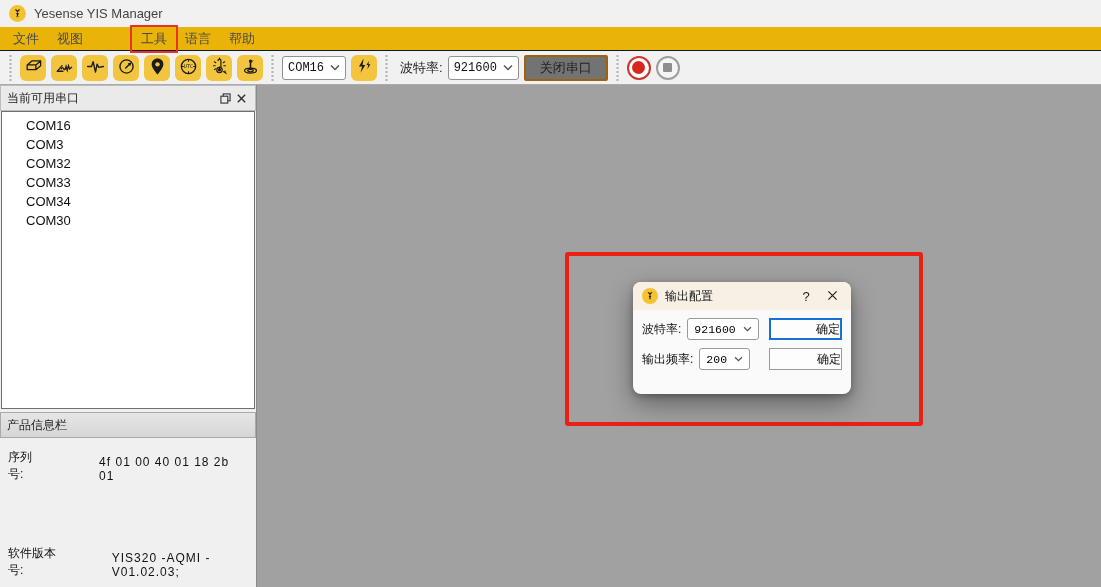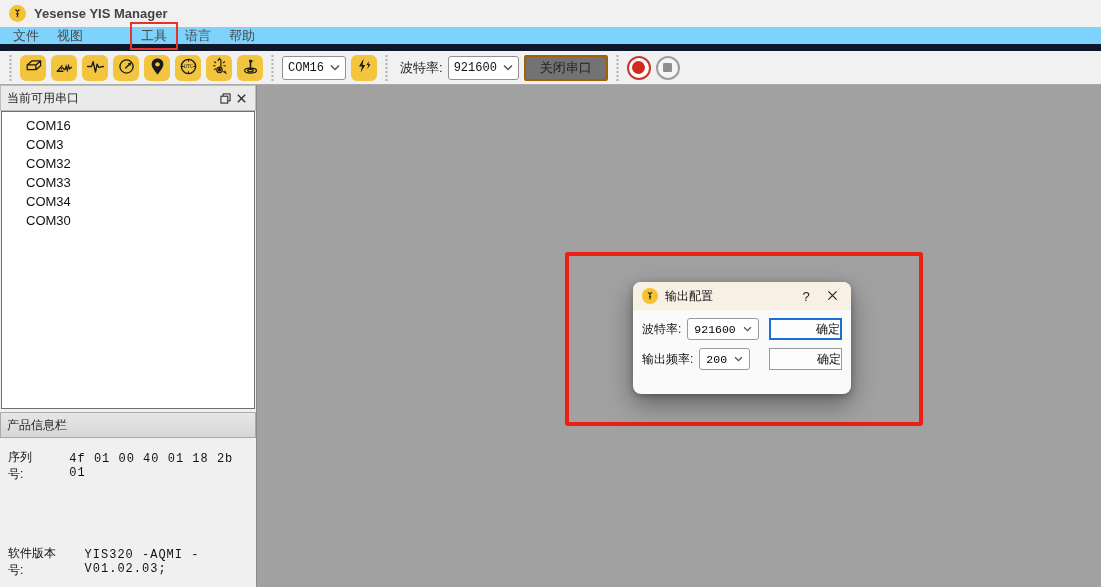--- a/index.html
+++ b/index.html
@@ -4,24 +4,24 @@
 <style>
   * { margin:0; padding:0; box-sizing:border-box; }
   html,body { width:1101px; height:587px; overflow:hidden;
               font-family:"Liberation Sans", sans-serif; }
   .window { width:1101px; height:587px; background:#fff; display:flex; flex-direction:column; position:relative; }
 
   
   .titlebar { height:27px; background:#f1f1f1; display:flex; align-items:center; padding-left:9px; flex:none; }
   .app-logo { width:17px; height:17px; border-radius:50%; background:#f5c331; display:inline-flex; align-items:center; justify-content:center; margin-right:8px; }
   .app-logo svg { width:11px; height:11px; }
-  .titlebar .title { font-size:13px; color:#444;font-weight:bold; }
-
-  
-  .menubar { height:24px; background:#7dd3fc; display:flex; align-items:center; padding-left:4px; flex:none; border-bottom:7px solid #0f172a; }
+  .titlebar .title { font-size:13px; color:#444; }
+
+  
+  .menubar { height:24px; background:#eab308; display:flex; align-items:center; padding-left:4px; flex:none; border-bottom:1px solid #0f172a; }
   .menu-item { font-size:13px; color:#4a4a4a; padding:3px 9px; position:relative; cursor:default; }
   .menu-item.boxed { outline:2px solid #e3352b; outline-offset:0px;margin-left:40px; }
 
   
   .toolbar { height:34px; background:#f1f1f1; border-bottom:1px solid #aaaaaa; display:flex; align-items:center; gap:5px; padding:0 6px; flex:none; }
   .grip { width:5px; height:26px; flex:none; margin:0 2px;
           background-image:radial-gradient(circle, #b5b5b5 1px, transparent 1.3px);
           background-size:5px 4px; background-position:center; }
   .tbtn { width:26px; height:26px; flex:none; border:none; border-radius:6px; background:#f3c53f;
           display:inline-flex; align-items:center; justify-content:center; cursor:pointer; padding:0; }
@@ -47,22 +47,22 @@
                  padding:12px 6px; font-size:12px; color:#222; flex:none; }
   .dock-header .spacer { flex:1; }
   .dock-ico { width:16px; height:16px; display:inline-flex; align-items:center; justify-content:center;
               color:#333; cursor:pointer; font-size:12px; }
   .dock-ico svg { width:11px; height:11px; }
   .port-list { height:298px; flex:none; background:#fff; border:1px solid #6f6f6f; margin:0 1px; overflow:hidden; padding-top:4px; }
   .port-item { font-size:13px; color:#111; padding:2px 0 2px 24px; line-height:15px; cursor:default; }
   .info-header { height:18px; margin-top:3px; background:linear-gradient(#e6e6e6,#d6d6d6); border:1px solid #aaa;
                  display:flex; align-items:center; padding:12px 6px; font-size:12px; color:#222; flex:none; }
   .info-body { flex:1; background:#f0f0f0; padding:11px 8px 0 8px; font-size:12px; color:#111; }
-  .info-row { display:flex; align-items:center; gap:24px; }
-  .info-row .mono { font-family:Liberation Mono, monospace; font-size:12px; letter-spacing:1px; }
+  .info-row { display:flex; align-items:flex-end; gap:24px; }
+  .info-row .mono { font-family:Liberation Sans, sans-serif; font-size:12px; letter-spacing:1px;margin-left:28px; }
   .info-row + .info-row { margin-top:62px; }
 
   .main { flex:1; background:#a1a1a1; position:relative; }
 
   
   .annotation { position:absolute; left:308px; top:167px; width:358px; height:174px;
                 border:4px solid #ea2014; border-radius:3px; pointer-events:none; }
 
   
   .dialog { position:absolute; left:376px; top:197px; width:218px; height:112px; border-radius:8px;

